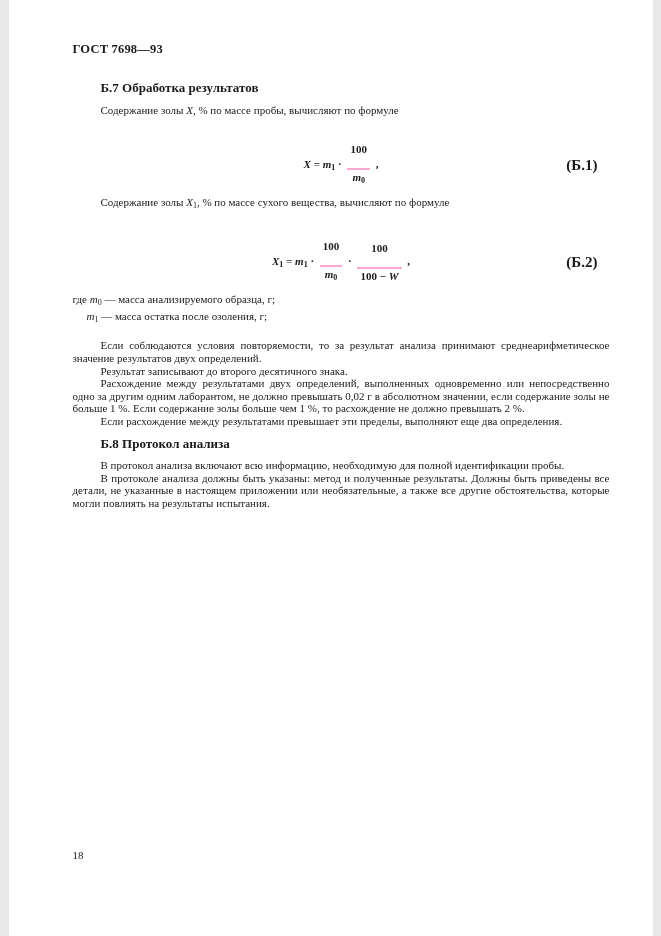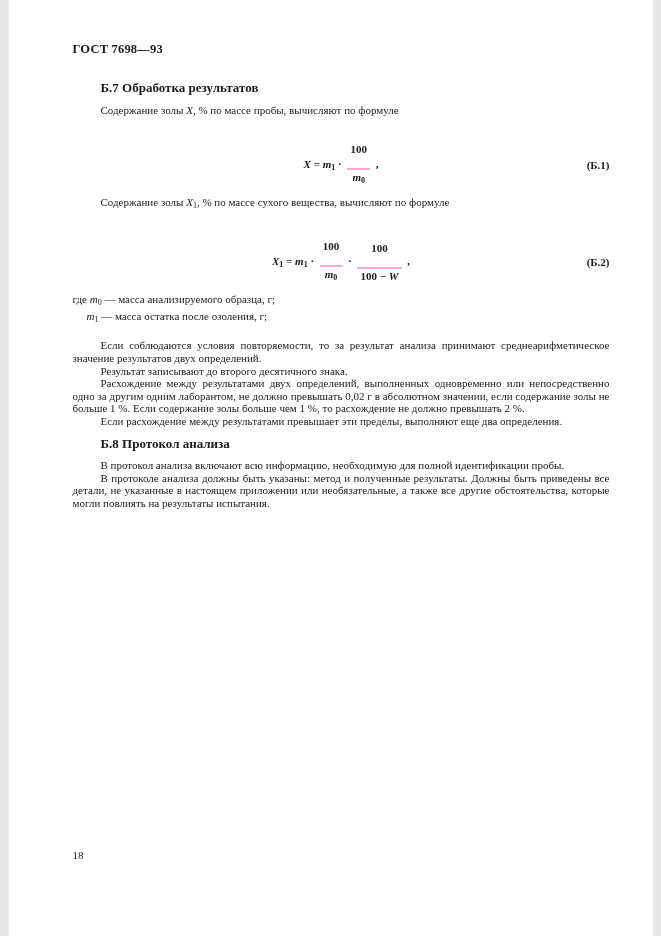--- a/index.html
+++ b/index.html
@@ -53,24 +53,24 @@
     position: relative;
     display: flex;
     justify-content: center;
     margin: 27px 0 9px 0;
     min-height: 32px;
     font-weight: bold;
   }
   .formula { white-space: nowrap; font-size: 11px; }
   .formula-label {
     position: absolute;
-    right: 0;
+    right: 12px;
     top: 50%;
     transform: translateY(-50%);
-    font-size: 11px;
+    font-size: 15px;
   }
   .frac {
     display: inline-block;
     vertical-align: middle;
     text-align: center;
     margin: 0 3px;
   }
   .frac .num {
     display: block;
     padding: 0 3px 12px 3px;

